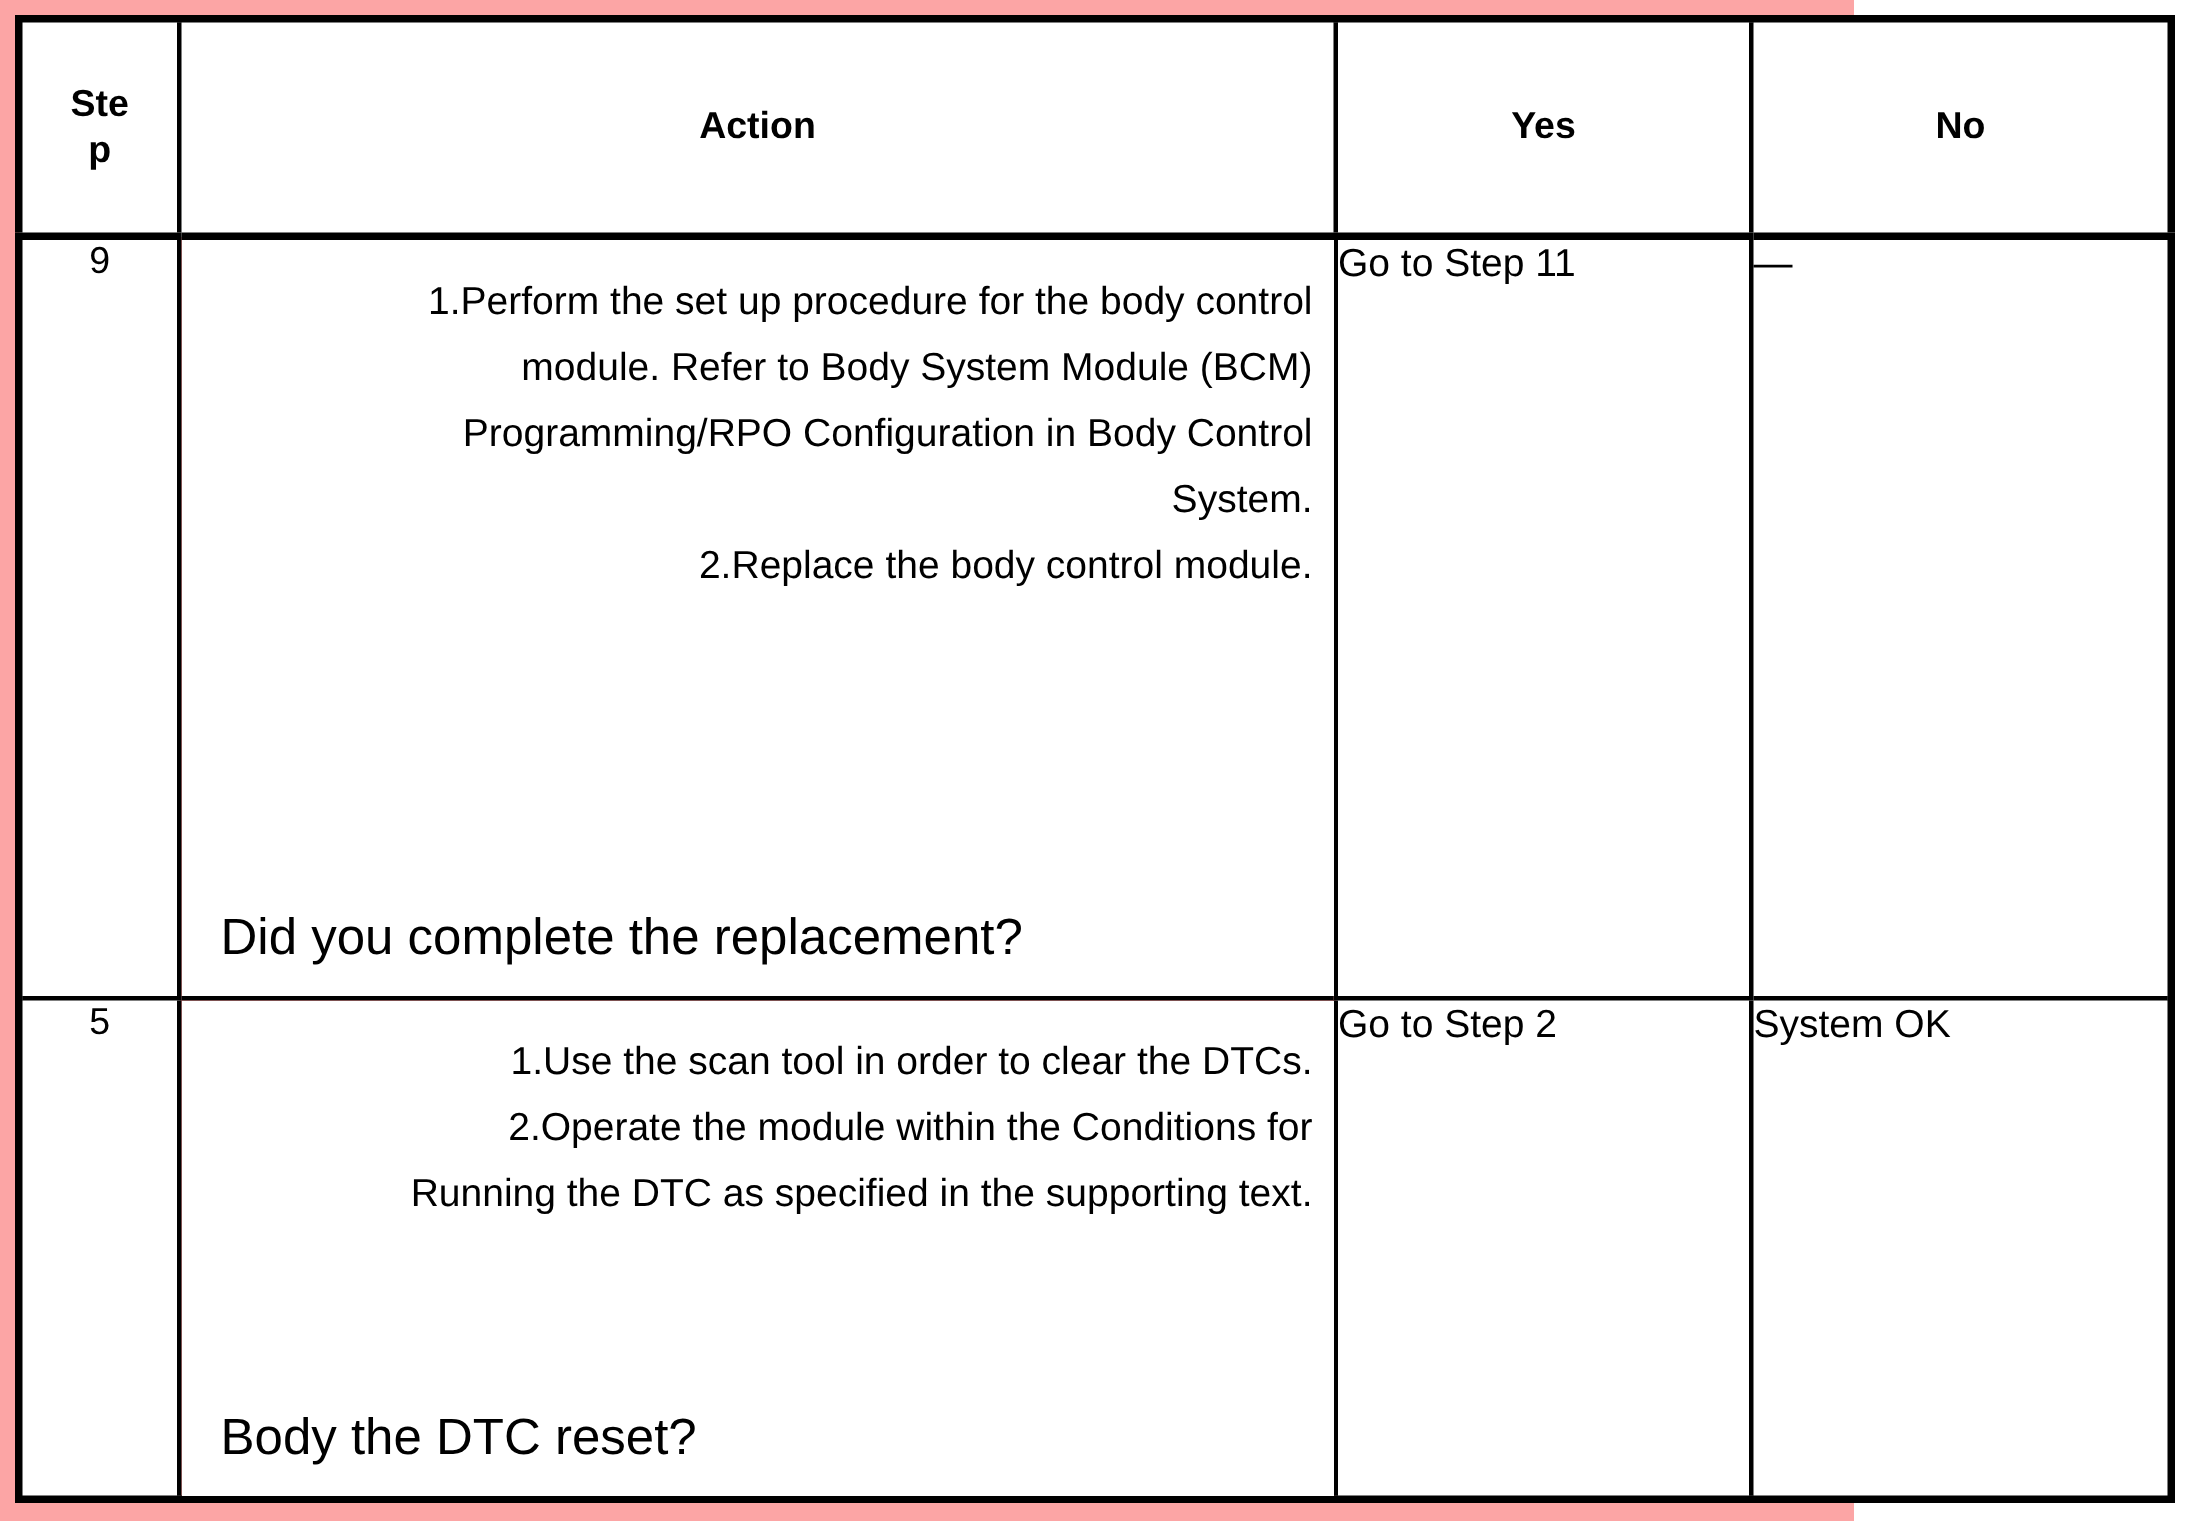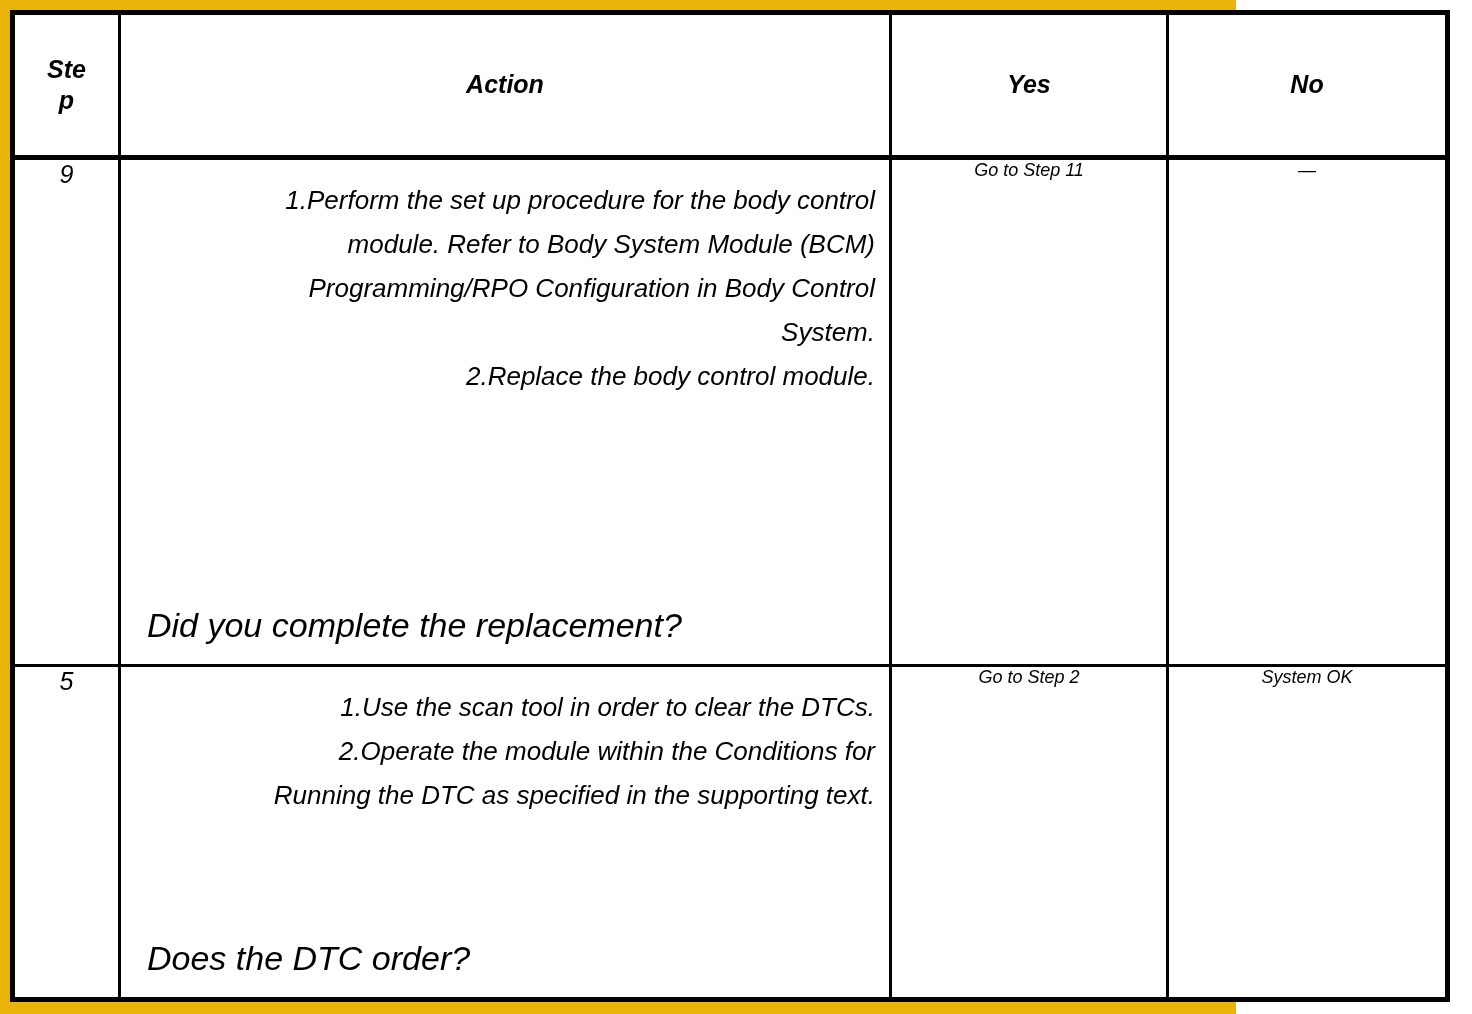--- a/index.html
+++ b/index.html
@@ -12,22 +12,21 @@
     height: 1014px;
     font-family: "Liberation Sans", sans-serif;
     color: #000000;
     overflow: hidden;
   }
 
   .page {
     position: relative;
     width: 1236px;
     height: 1014px;
-    background: #eab308;
-    font-style: italic;
+    background: #fca5a5;
   }
 
   
   .diag-table {
     position: absolute;
     left: 10px;
     top: 10px;
     width: 1435px;
     height: 992px;
     border-collapse: collapse;
@@ -92,22 +91,22 @@
 
   .cell-action {
     position: relative;
     font-size: 26px;
     line-height: 1.0;
     padding: 0;
   }
 
   .cell-answer {
     vertical-align: bottom;
-    text-align: center;
-    font-size: 18px;
+    text-align: left;
+    font-size: 26px;
     padding-bottom: 26px;
   }
 
   
   .action-body {
     padding: 18px 14px 0 18px;
     text-align: right;
   }
   .action-line {
     font-size: 26px;
@@ -208,21 +207,21 @@
             <div class="action-line numbered">
               <span class="num">1.</span><span>Use the scan tool in order to clear the DTCs.</span>
             </div>
             <div class="action-line numbered">
               <span class="num">2.</span><span>Operate the module within the Conditions for</span>
             </div>
             <div class="action-line">
               <span>Running the DTC as specified in the supporting text.</span>
             </div>
           </div>
-          <div class="action-question indent-q">Does the DTC order?</div>
+          <div class="action-question indent-q">Body the DTC reset?</div>
         </td>
 
         <td class="cell-answer">Go to Step 2</td>
 
         <td class="cell-answer">System OK</td>
       </tr>
     </tbody>
   </table>
 
 </div>

